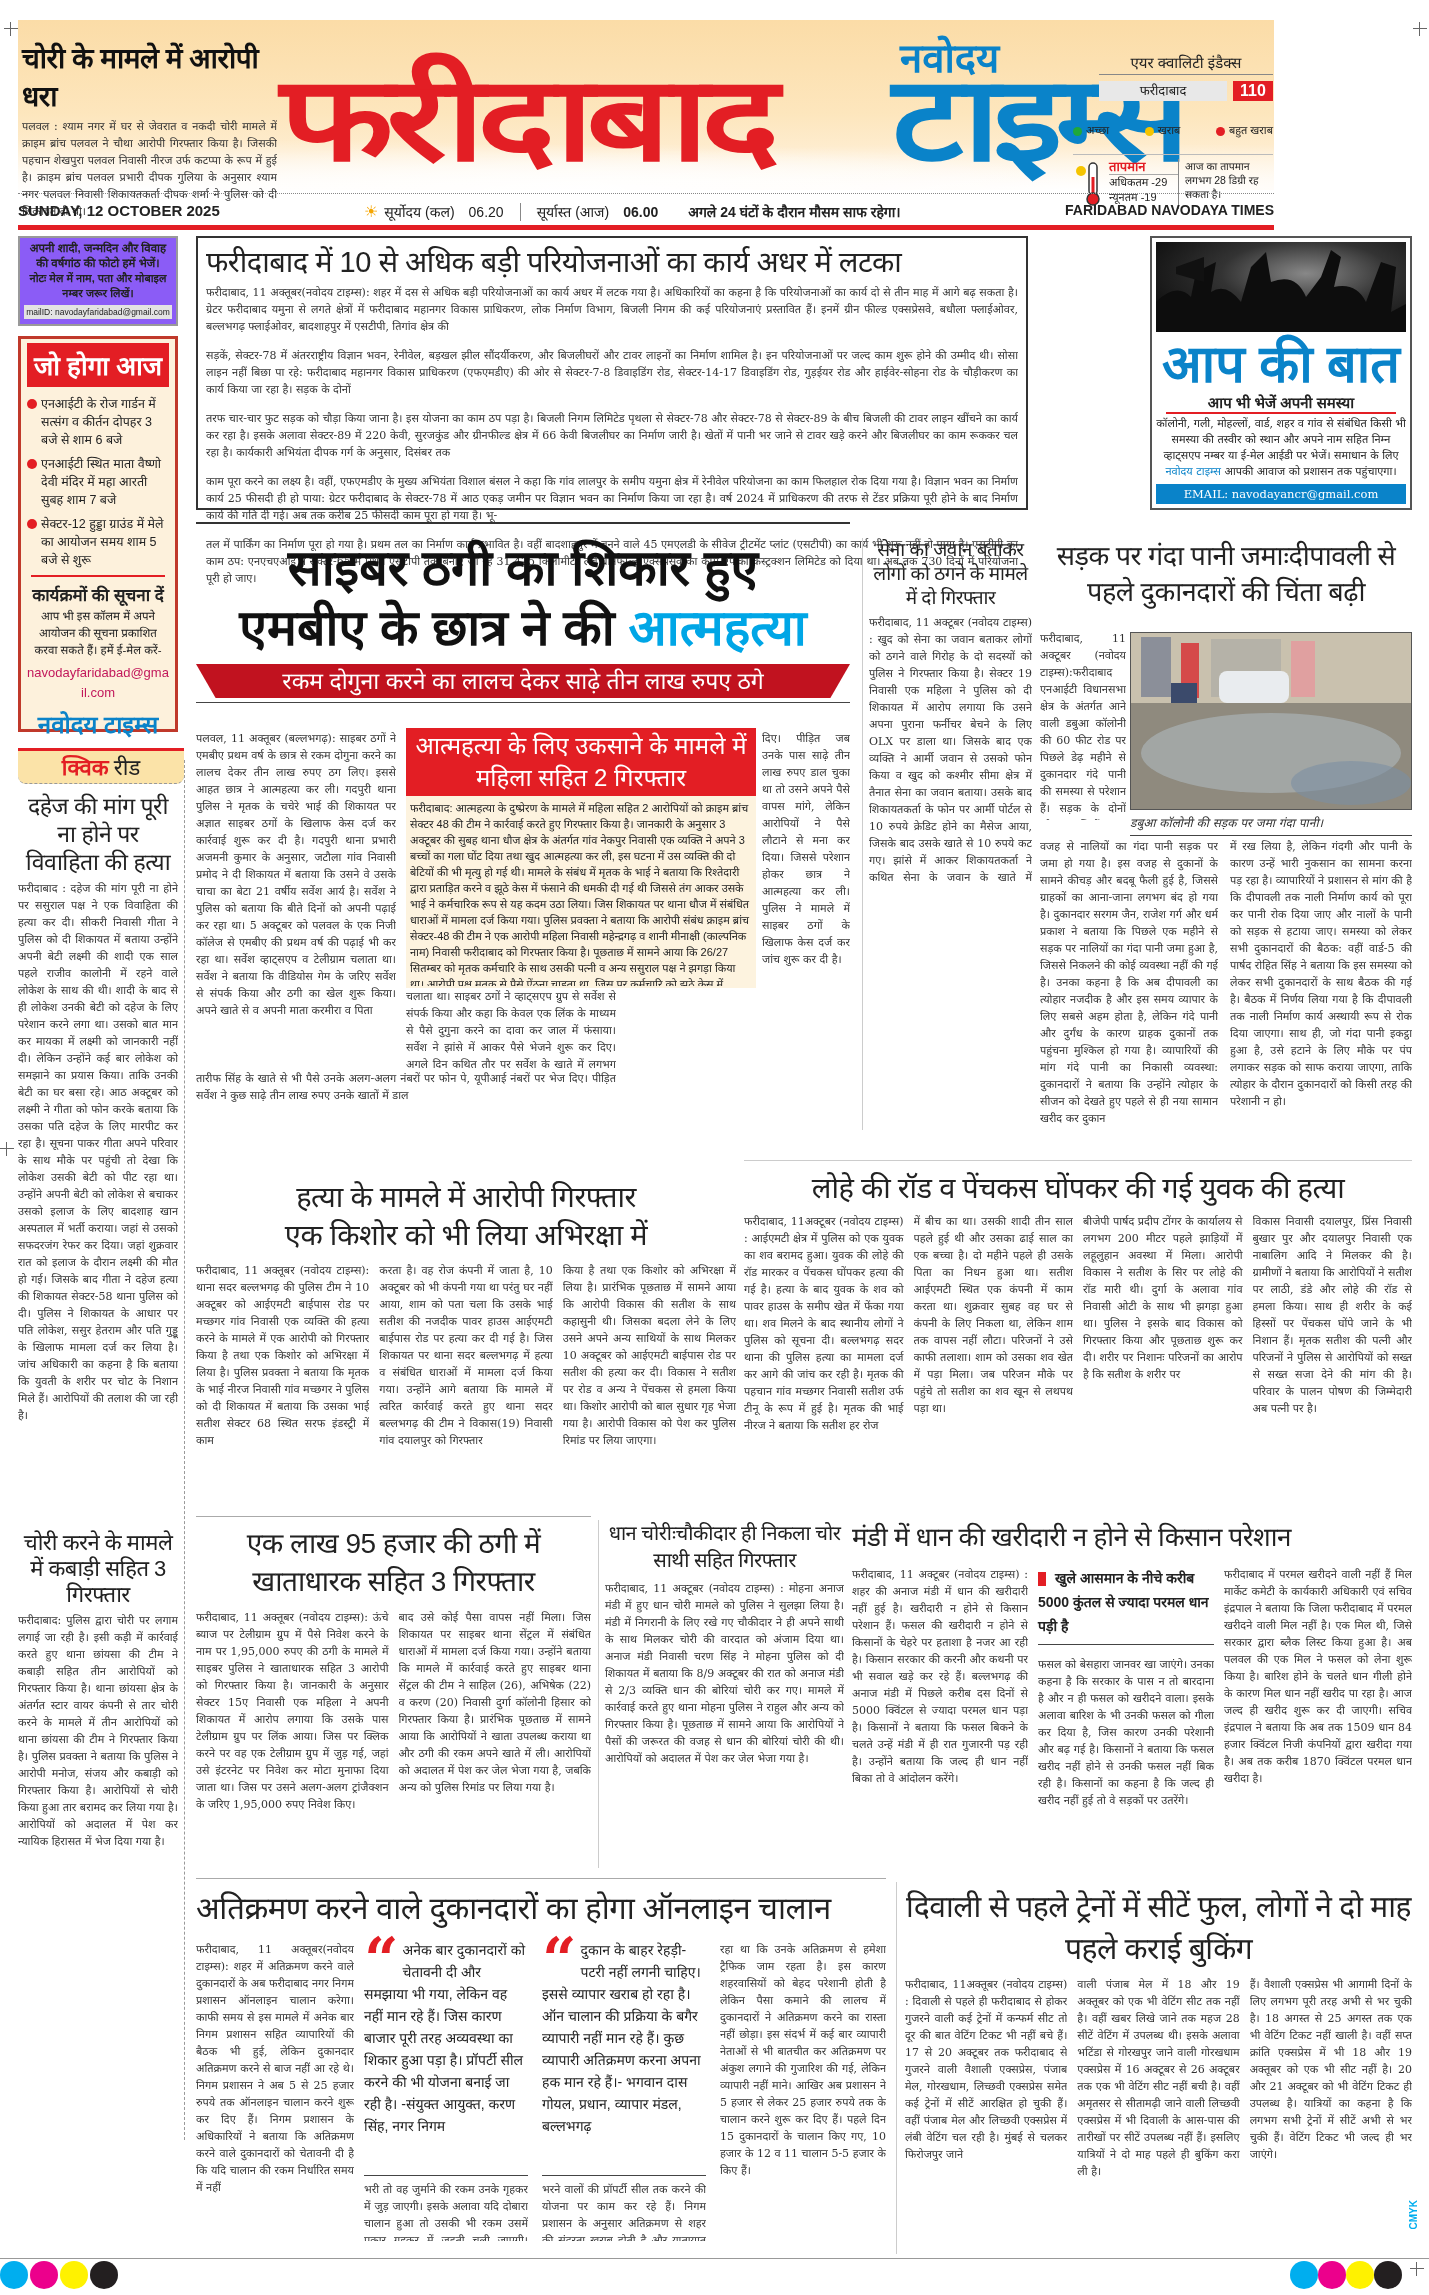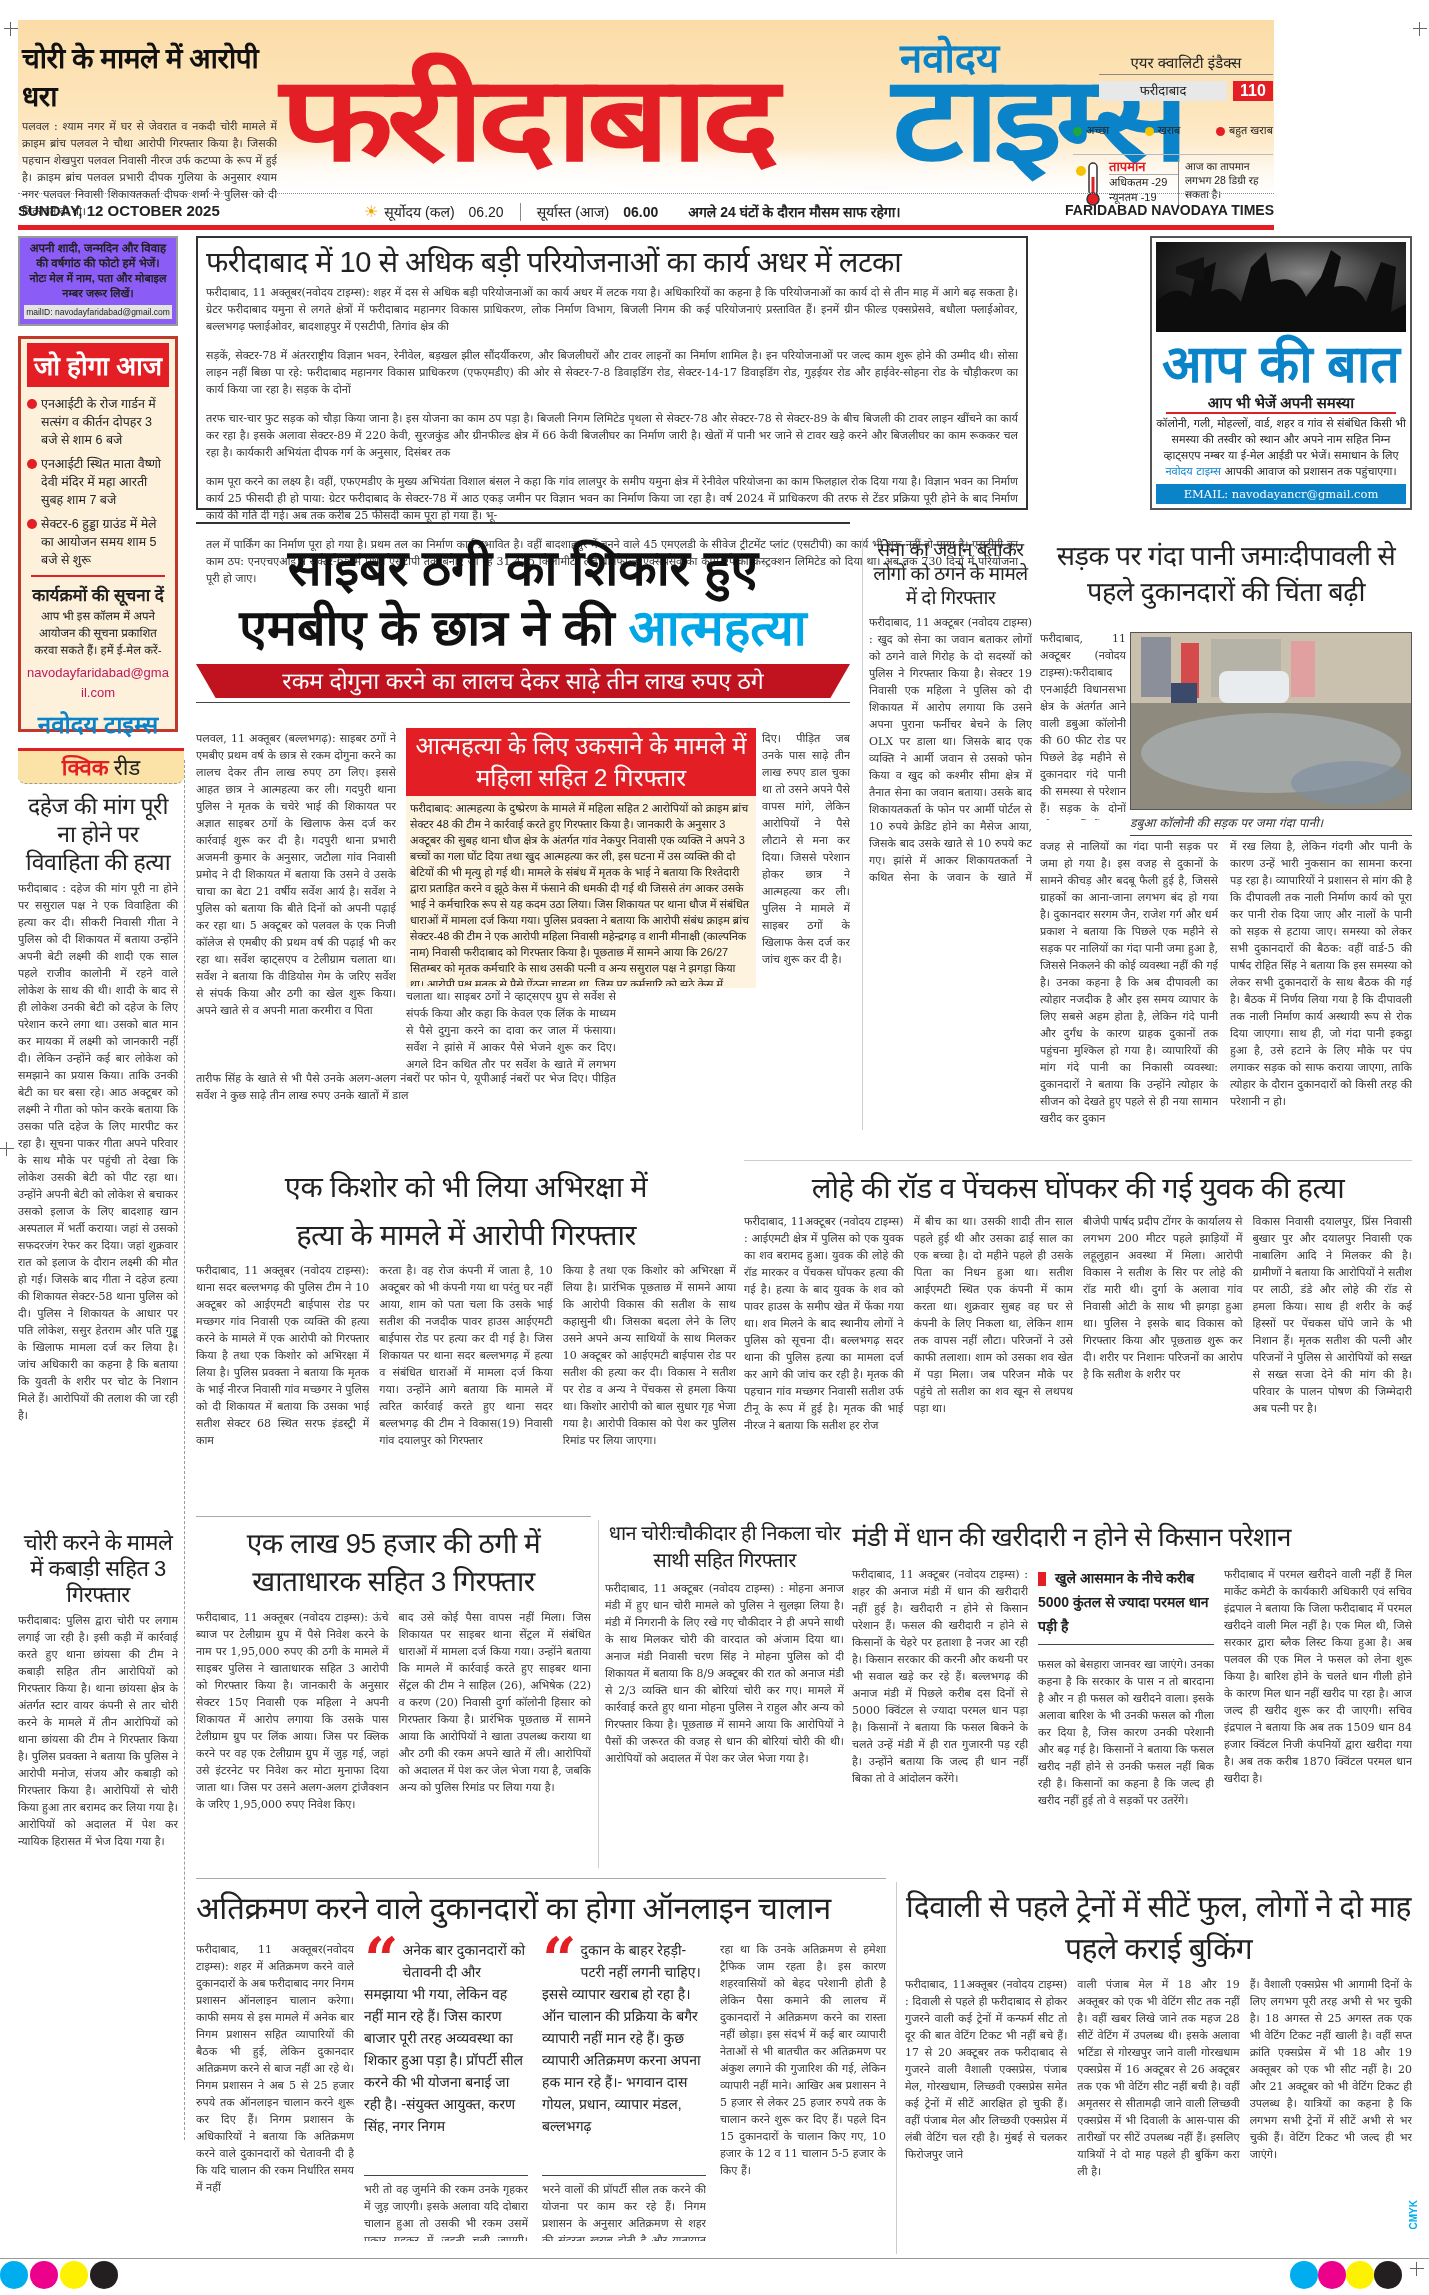--- a/index.html
+++ b/index.html
@@ -134,21 +134,21 @@
 <div class="abs rail-box" style="left:18px;top:236px;width:160px;height:90px;padding:3px 4px;">
   <div class="sans" style="font-size:11.5px;font-weight:bold;text-align:center;line-height:15px;">अपनी शादी, जन्मदिन और विवाह की वर्षगांठ की फोटो हमें भेजें।</div>
   <div class="sans" style="font-size:11px;font-weight:bold;text-align:center;line-height:15px;">नोटः मेल में नाम, पता और मोबाइल नम्बर जरूर लिखें।</div>
   <div class="sans" style="font-size:8.5px;background:#e3e3e3;text-align:center;margin-top:4px;padding:2px 0;">mailID: navodayfaridabad@gmail.com</div>
 </div>
 
 <div class="abs today-box" style="left:18px;top:336px;width:160px;height:396px;padding:4px 6px;">
   <div class="today-head" style="margin-bottom:8px;padding:4px 0;">जो होगा आज</div>
   <div class="bullet-item">एनआईटी के रोज गार्डन में सत्संग व कीर्तन दोपहर 3 बजे से शाम 6 बजे</div>
   <div class="bullet-item">एनआईटी स्थित माता वैष्णो देवी मंदिर में महा आरती सुबह शाम 7 बजे</div>
-  <div class="bullet-item">सेक्टर-6 हुड्डा ग्राउंड में मेले का आयोजन समय शाम 5 बजे से शुरू</div>
+  <div class="bullet-item">सेक्टर-12 हुड्डा ग्राउंड में मेले का आयोजन समय शाम 5 बजे से शुरू</div>
   <div style="height:2px;background:#e31e24;margin:6px 4px;"></div>
   <div class="sans" style="font-size:17px;font-weight:bold;text-align:center;">कार्यक्रमों की सूचना दें</div>
   <div class="sans" style="font-size:11.5px;text-align:center;line-height:17px;margin-top:2px;">आप भी इस कॉलम में अपने आयोजन की सूचना प्रकाशित करवा सकते हैं। हमें ई-मेल करें-</div>
   <div class="sans" style="font-size:13px;color:#c2185b;text-align:center;line-height:20px;margin-top:4px;word-break:break-all;">navodayfaridabad@gmail.com</div>
   <div class="sans" style="font-size:24px;font-weight:900;color:#0a83c9;text-align:center;margin-top:4px;">नवोदय टाइम्स</div>
 </div>
 
 <div class="abs quick-read" style="left:18px;top:748px;width:166px;height:36px;border-radius:0 0 8px 8px;text-align:center;">
   <span class="sans" style="color:#e31e24;font-weight:bold;font-size:22px;line-height:34px;">क्विक</span>
   <span class="sans" style="font-size:22px;line-height:34px;color:#222;">रीड</span>
@@ -234,22 +234,22 @@
       <ellipse cx="140" cy="120" rx="130" ry="40" fill="#a9b2b5" opacity="0.7"></ellipse>
       <ellipse cx="220" cy="150" rx="60" ry="22" fill="#7b8fa3" opacity="0.6"></ellipse>
     </svg>
   </div>
   <div class="caption abs" style="left:90px;top:276px;width:282px;border-bottom:1px solid #444;padding-bottom:4px;">डबुआ कॉलोनी की सड़क पर जमा गंदा पानी।</div>
   <div class="body-text small abs" style="left:0;top:300px;width:178px;height:292px;">वजह से नालियों का गंदा पानी सड़क पर जमा हो गया है। इस वजह से दुकानों के सामने कीचड़ और बदबू फैली हुई है, जिससे ग्राहकों का आना-जाना लगभग बंद हो गया है। दुकानदार सरगम जैन, राजेश गर्ग और धर्म प्रकाश ने बताया कि पिछले एक महीने से सड़क पर नालियों का गंदा पानी जमा हुआ है, जिससे निकलने की कोई व्यवस्था नहीं की गई है। उनका कहना है कि अब दीपावली का त्योहार नजदीक है और इस समय व्यापार के लिए सबसे अहम होता है, लेकिन गंदे पानी और दुर्गंध के कारण ग्राहक दुकानों तक पहुंचना मुश्किल हो गया है। व्यापारियों की मांग गंदे पानी का निकासी व्यवस्था: दुकानदारों ने बताया कि उन्होंने त्योहार के सीजन को देखते हुए पहले से ही नया सामान खरीद कर दुकान</div>
   <div class="body-text small abs" style="left:190px;top:300px;width:182px;height:292px;">में रख लिया है, लेकिन गंदगी और पानी के कारण उन्हें भारी नुकसान का सामना करना पड़ रहा है। व्यापारियों ने प्रशासन से मांग की है कि दीपावली तक नाली निर्माण कार्य को पूरा कर पानी रोक दिया जाए और नालों के पानी को सड़क से हटाया जाए। समस्या को लेकर सभी दुकानदारों की बैठक: वहीं वार्ड-5 की पार्षद रोहित सिंह ने बताया कि इस समस्या को लेकर सभी दुकानदारों के साथ बैठक की गई है। बैठक में निर्णय लिया गया है कि दीपावली तक नाली निर्माण कार्य अस्थायी रूप से रोक दिया जाएगा। साथ ही, जो गंदा पानी इकट्ठा हुआ है, उसे हटाने के लिए मौके पर पंप लगाकर सड़क को साफ कराया जाएगा, ताकि त्योहार के दौरान दुकानदारों को किसी तरह की परेशानी न हो।</div>
 </div>
 
 <div class="abs" style="left:196px;top:1168px;width:540px;height:340px;">
+  <h2 class="big" style="font-size:29px;line-height:38px;text-align:center;margin-top:10px;">हत्या के मामले में आरोपी गिरफ्तार</h2>
   <h2 class="big" style="font-size:29px;line-height:38px;text-align:center;">एक किशोर को भी लिया अभिरक्षा में</h2>
-  <h2 class="big" style="font-size:29px;line-height:38px;text-align:center;margin-top:10px;">हत्या के मामले में आरोपी गिरफ्तार</h2>
   <div style="display:flex;gap:10px;margin-top:8px;">
     <div class="body-text small" style="flex:1;height:240px;">फरीदाबाद, 11 अक्तूबर (नवोदय टाइम्स): थाना सदर बल्लभगढ़ की पुलिस टीम ने 10 अक्टूबर को आईएमटी बाईपास रोड पर मच्छगर गांव निवासी एक व्यक्ति की हत्या करने के मामले में एक आरोपी को गिरफ्तार किया है तथा एक किशोर को अभिरक्षा में लिया है। पुलिस प्रवक्ता ने बताया कि मृतक के भाई नीरज निवासी गांव मच्छगर ने पुलिस को दी शिकायत में बताया कि उसका भाई सतीश सेक्टर 68 स्थित सरफ इंडस्ट्री में काम</div>
     <div class="body-text small" style="flex:1;height:240px;">करता है। वह रोज कंपनी में जाता है, 10 अक्टूबर को भी कंपनी गया था परंतु घर नहीं आया, शाम को पता चला कि उसके भाई सतीश की नजदीक पावर हाउस आईएमटी बाईपास रोड पर हत्या कर दी गई है। जिस शिकायत पर थाना सदर बल्लभगढ़ में हत्या व संबंधित धाराओं में मामला दर्ज किया गया। उन्होंने आगे बताया कि मामले में त्वरित कार्रवाई करते हुए थाना सदर बल्लभगढ़ की टीम ने विकास(19) निवासी गांव दयालपुर को गिरफ्तार</div>
     <div class="body-text small" style="flex:1;height:240px;">किया है तथा एक किशोर को अभिरक्षा में लिया है। प्रारंभिक पूछताछ में सामने आया कि आरोपी विकास की सतीश के साथ कहासुनी थी। जिसका बदला लेने के लिए उसने अपने अन्य साथियों के साथ मिलकर 10 अक्टूबर को आईएमटी बाईपास रोड पर सतीश की हत्या कर दी। विकास ने सतीश पर रोड व अन्य ने पेंचकस से हमला किया था। किशोर आरोपी को बाल सुधार गृह भेजा गया है। आरोपी विकास को पेश कर पुलिस रिमांड पर लिया जाएगा।</div>
   </div>
 </div>
 
 <div class="abs" style="left:744px;top:1160px;width:668px;height:350px;border-top:1px solid #ccc;">
   <h2 class="big" style="font-size:29px;line-height:38px;text-align:center;margin-top:8px;white-space:nowrap;">लोहे की रॉड व पेंचकस घोंपकर की गई युवक की हत्या</h2>
   <div style="display:flex;gap:10px;margin-top:6px;">

